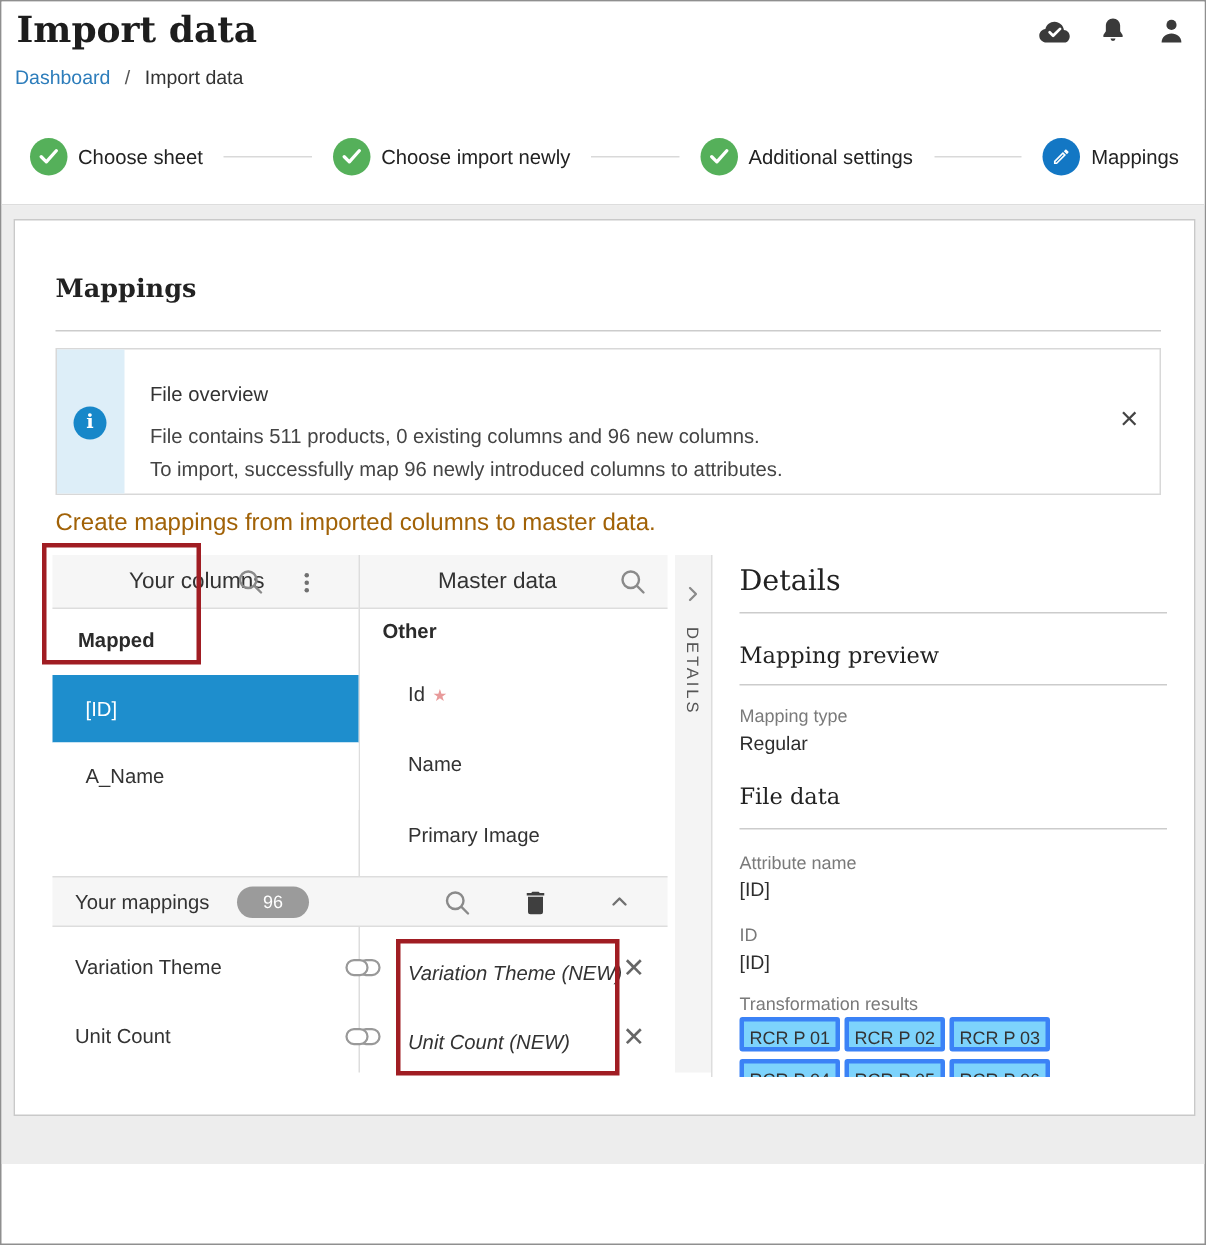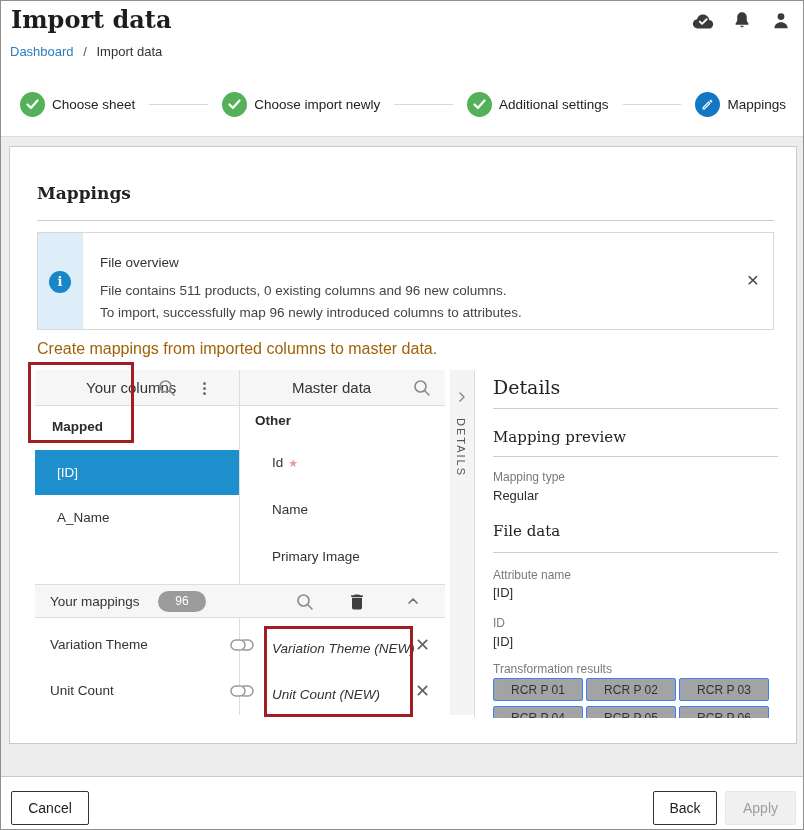--- a/index.html
+++ b/index.html
@@ -98,21 +98,21 @@
 
   .details-panel { position:absolute; left:464px; top:223px; width:323px; height:348px;
                    border-left:1px solid #ddd; overflow:hidden; }
   .dp-title { position:absolute; left:18px; top:6px; font-family:"DejaVu Serif", serif;
               font-size:19px; color:#222; }
   .dp-rule { position:absolute; left:18px; width:285px; height:1px; background:#ccc; }
   .dp-h2 { position:absolute; left:18px; font-family:"DejaVu Serif", serif; font-size:15px; color:#222; }
   .dp-label { position:absolute; left:18px; font-size:12px; color:#7a7a7a; }
   .dp-value { position:absolute; left:18px; font-size:13px; color:#2e2e2e; }
   .chip-row { position:absolute; left:18px; display:flex; gap:3px; }
-  .chip { width:90px; height:23px; border:1px solid #3b82f6; border-radius:2px; background:#a3a3a3;
+  .chip { width:67px; height:23px; border:3px solid #3b82f6; border-radius:2px; background:#7dd3fc;
           font-size:12px; color:#333; text-align:center; line-height:22px; }
 
   
   .anno { position:absolute; border:3px solid #a01d23; background:transparent; pointer-events:none; }
   .anno-1 { left:27px; top:361px; width:106px; height:81px; }
   .anno-2 { left:263px; top:625px; width:149px; height:91px; }
 
   
   .footer { position:absolute; left:0; top:775px; width:804px; height:55px; background:#fff;
             border-top:1px solid #c9c9c9; }
@@ -330,19 +330,14 @@
         <div class="chip">RCR P 04</div>
         <div class="chip">RCR P 05</div>
         <div class="chip">RCR P 06</div>
       </div>
     </div>
   </div>
 
   <div class="anno anno-1"></div>
   <div class="anno anno-2"></div>
 
-  <div class="footer">
-    <button class="btn btn-cancel">Cancel</button>
-    <button class="btn btn-back">Back</button>
-    <button class="btn btn-apply" disabled="">Apply</button>
-  </div>
 
 </div>
 
 </body></html>

